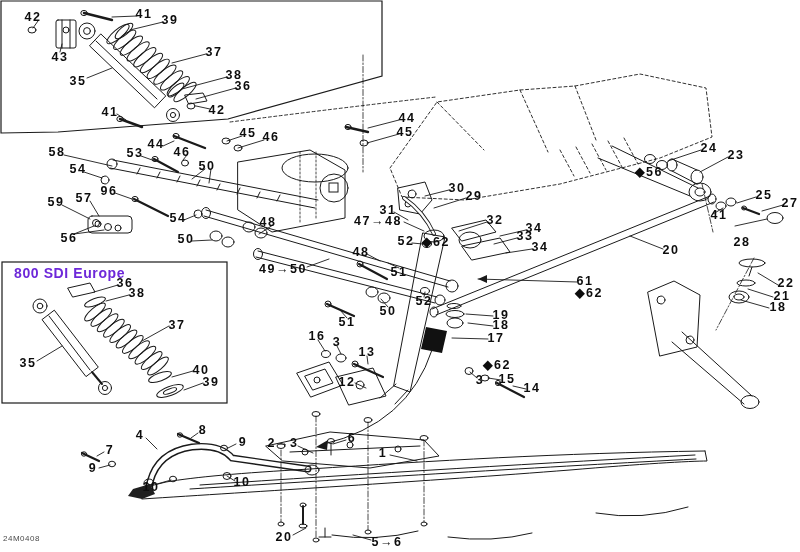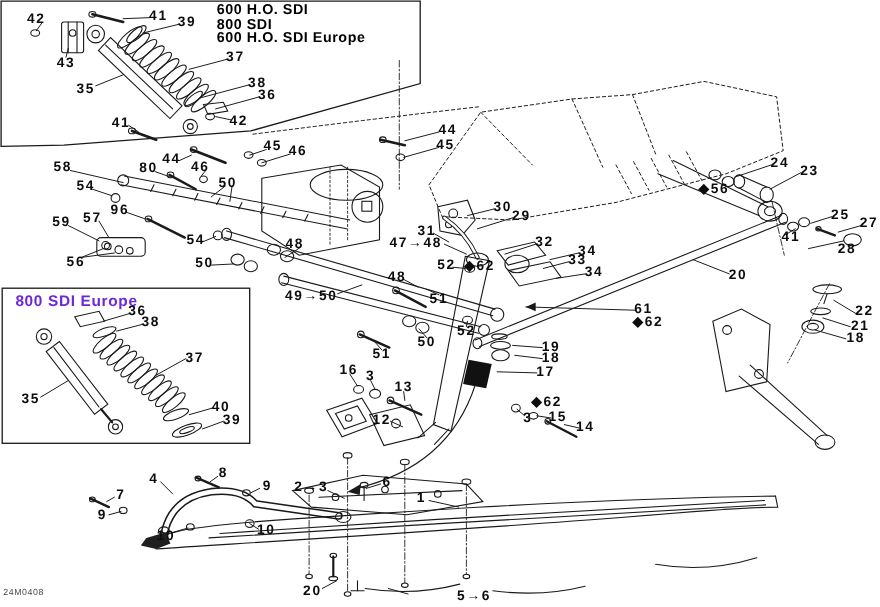--- a/index.html
+++ b/index.html
@@ -383,43 +383,38 @@
       <line x1="235" y1="481" x2="227" y2="476"></line>
         <line x1="298" y1="446" x2="313" y2="453"></line>
       <line x1="346" y1="440" x2="333" y2="444"></line>
         <line x1="390" y1="455" x2="417" y2="461"></line>
       <line x1="293" y1="535" x2="306" y2="528"></line>
         <line x1="371" y1="540" x2="353" y2="535"></line>
       <polygon points="478,279 487,275 487,283" fill="#1a1a1a" stroke="none"></polygon>
     </g>
   </svg>
 
-  <div class="inset-title">
-    <div>600 H.O. SDI</div>
-    <div>800 SDI</div>
-    <div>600 H.O. SDI Europe</div>
-  </div>
 
   <div class="inset2-title">800 SDI Europe</div>
 
   <div class="doc-num">24M0408</div>
 
   <div id="callouts">
       <span class="callout" style="left: 33px; top: 17px;">42</span>
       <span class="callout" style="left: 144px; top: 14px;">41</span>
       <span class="callout" style="left: 170px; top: 20px;">39</span>
       <span class="callout" style="left: 60px; top: 57px;">43</span>
       <span class="callout" style="left: 214px; top: 52px;">37</span>
       <span class="callout" style="left: 78px; top: 81px;">35</span>
       <span class="callout" style="left: 234px; top: 75px;">38</span>
       <span class="callout" style="left: 243px; top: 86px;">36</span>
       <span class="callout" style="left: 110px; top: 112px;">41</span>
       <span class="callout" style="left: 217px; top: 110px;">42</span>
       <span class="callout" style="left: 57px; top: 152px;">58</span>
-      <span class="callout" style="left: 135px; top: 153px;">80</span>
+      <span class="callout" style="left: 135px; top: 153px;">53</span>
       <span class="callout" style="left: 156px; top: 144px;">44</span>
       <span class="callout" style="left: 182px; top: 152px;">46</span>
       <span class="callout" style="left: 78px; top: 169px;">54</span>
       <span class="callout" style="left: 109px; top: 191px;">96</span>
       <span class="callout" style="left: 84px; top: 198px;">57</span>
       <span class="callout" style="left: 56px; top: 202px;">59</span>
       <span class="callout" style="left: 69px; top: 238px;">56</span>
       <span class="callout" style="left: 178px; top: 218px;">54</span>
       <span class="callout" style="left: 186px; top: 239px;">50</span>
       <span class="callout" style="left: 207px; top: 166px;">50</span>
@@ -433,21 +428,21 @@
       <span class="callout" style="left: 388px; top: 210px;">31</span>
       <span class="callout" style="left: 457px; top: 188px;">30</span>
       <span class="callout" style="left: 474px; top: 196px;">29</span>
       <span class="callout" style="left: 709px; top: 148px;">24</span>
       <span class="callout" style="left: 736px; top: 155px;">23</span>
       <span class="callout" style="left: 649px; top: 172px;">◆56</span>
       <span class="callout" style="left: 671px; top: 250px;">20</span>
       <span class="callout" style="left: 764px; top: 195px;">25</span>
       <span class="callout" style="left: 790px; top: 203px;">27</span>
       <span class="callout" style="left: 719px; top: 215px;">41</span>
-      <span class="callout" style="left: 742px; top: 226px; margin-left: 28px;">28</span>
+      <span class="callout" style="left: 742px; top: 242px;">28</span>
       <span class="callout" style="left: 495px; top: 220px;">32</span>
       <span class="callout" style="left: 534px; top: 228px;">34</span>
       <span class="callout" style="left: 525px; top: 236px;">33</span>
       <span class="callout" style="left: 540px; top: 247px;">34</span>
       <span class="callout" style="left: 406px; top: 241px;">52</span>
       <span class="callout" style="left: 436px; top: 242px;">◆62</span>
       <span class="callout" style="left: 361px; top: 252px;">48</span>
       <span class="callout" style="left: 399px; top: 272px;">51</span>
       <span class="callout" style="left: 424px; top: 301px;">52</span>
       <span class="callout" style="left: 388px; top: 311px;">50</span>
@@ -478,16 +473,16 @@
       <span class="callout" style="left: 140px; top: 435px;">4</span>
       <span class="callout" style="left: 203px; top: 430px;">8</span>
       <span class="callout" style="left: 243px; top: 442px;">9</span>
       <span class="callout" style="left: 93px; top: 468px;">9</span>
       <span class="callout" style="left: 151px; top: 487px;">10</span>
       <span class="callout" style="left: 242px; top: 482px;">10</span>
       <span class="callout" style="left: 283px; top: 443px;">2→3</span>
       <span class="callout" style="left: 352px; top: 438px;">6</span>
       <span class="callout" style="left: 383px; top: 453px;">1</span>
       <span class="callout" style="left: 284px; top: 537px;">20</span>
-      <span class="callout" style="left: 387px; top: 542px; margin-left: 44px;">5→6</span>
+      <span class="callout" style="left: 387px; top: 542px;">5→6</span>
     </div>
 
 </div>
 
 </body></html>

